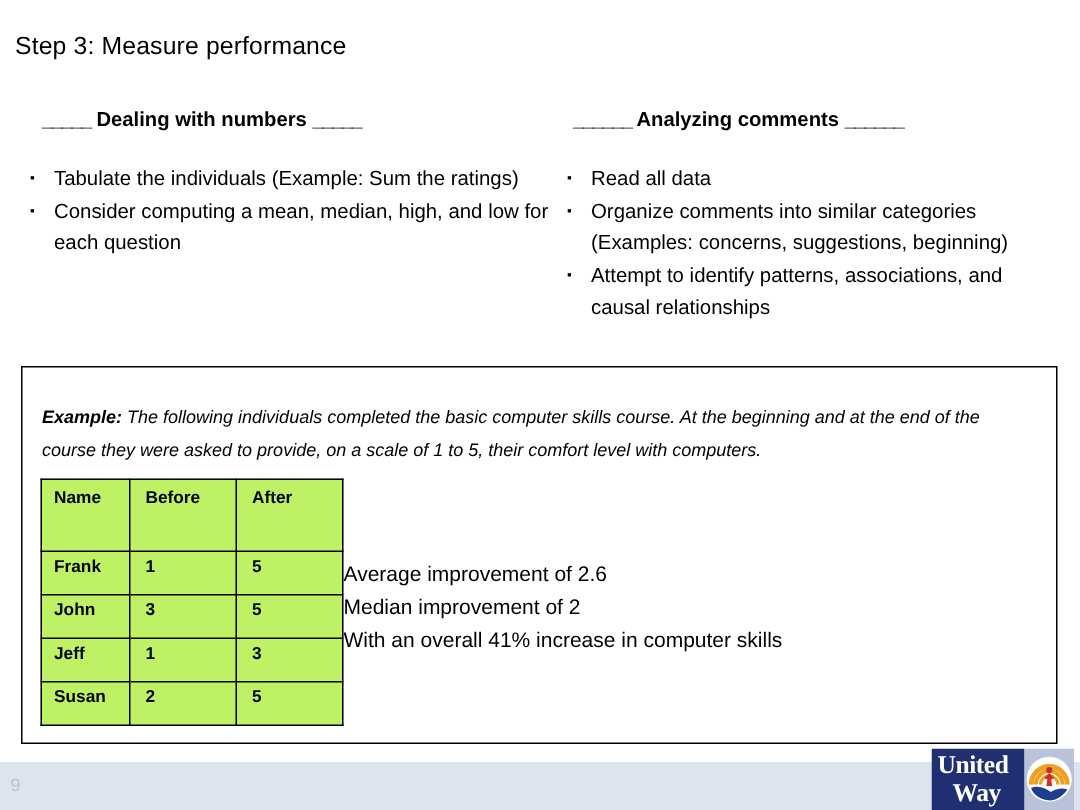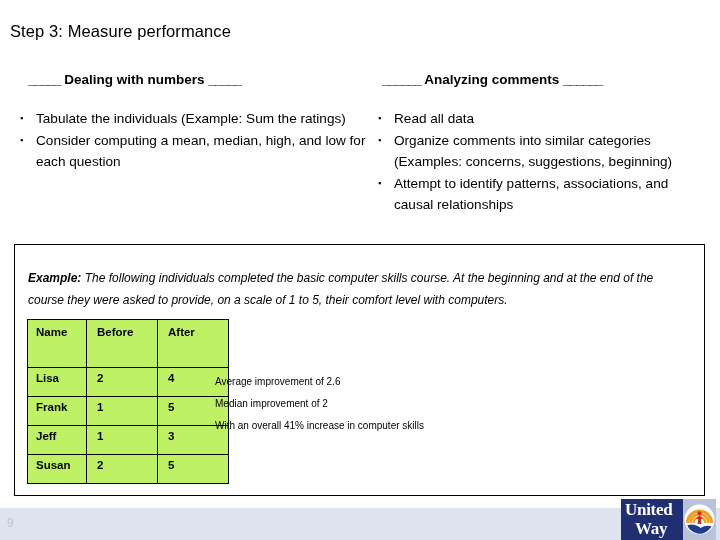--- a/index.html
+++ b/index.html
@@ -122,23 +122,23 @@
   }
   #data-table .col-name   { width: 50px; }
   #data-table .col-before { width: 60px; }
   #data-table .col-after  { width: 60px; }
   #data-table td.num,
   #data-table th.num { padding-left: 10px; }
 
   
   #summary-block {
     position: absolute;
-    left: 200px;
+    left: 214px;
     top: 126px;
-    font-size: 10px;
+    font-size: 14px;
     line-height: 22px;
   }
   #summary-block div { white-space: nowrap; }
 
   
   #footer-band {
     position: absolute;
     left: 0;
     top: 508px;
     width: 720px;
@@ -238,27 +238,27 @@
   <table id="data-table">
     <thead>
       <tr>
         <th class="col-name">Name</th>
         <th class="col-before num">Before</th>
         <th class="col-after num">After</th>
       </tr>
     </thead>
     <tbody>
       <tr>
-        <td>Lisa</td>
-        <td class="num">2</td>
-        <td class="num">4</td>
-      </tr>
-      <tr>
         <td>Frank</td>
         <td class="num">1</td>
+        <td class="num">5</td>
+      </tr>
+      <tr>
+        <td>John</td>
+        <td class="num">3</td>
         <td class="num">5</td>
       </tr>
       <tr>
         <td>Jeff</td>
         <td class="num">1</td>
         <td class="num">3</td>
       </tr>
       <tr>
         <td>Susan</td>
         <td class="num">2</td>

